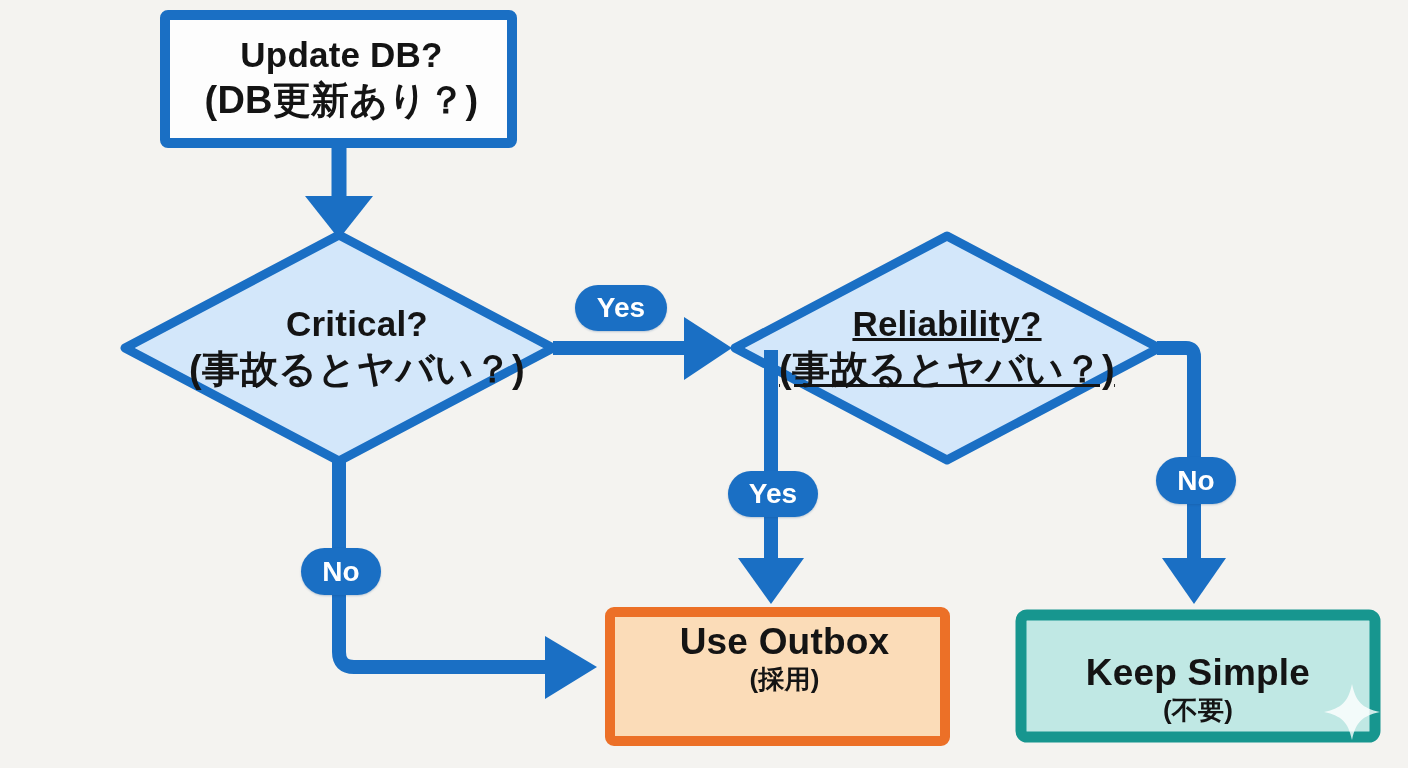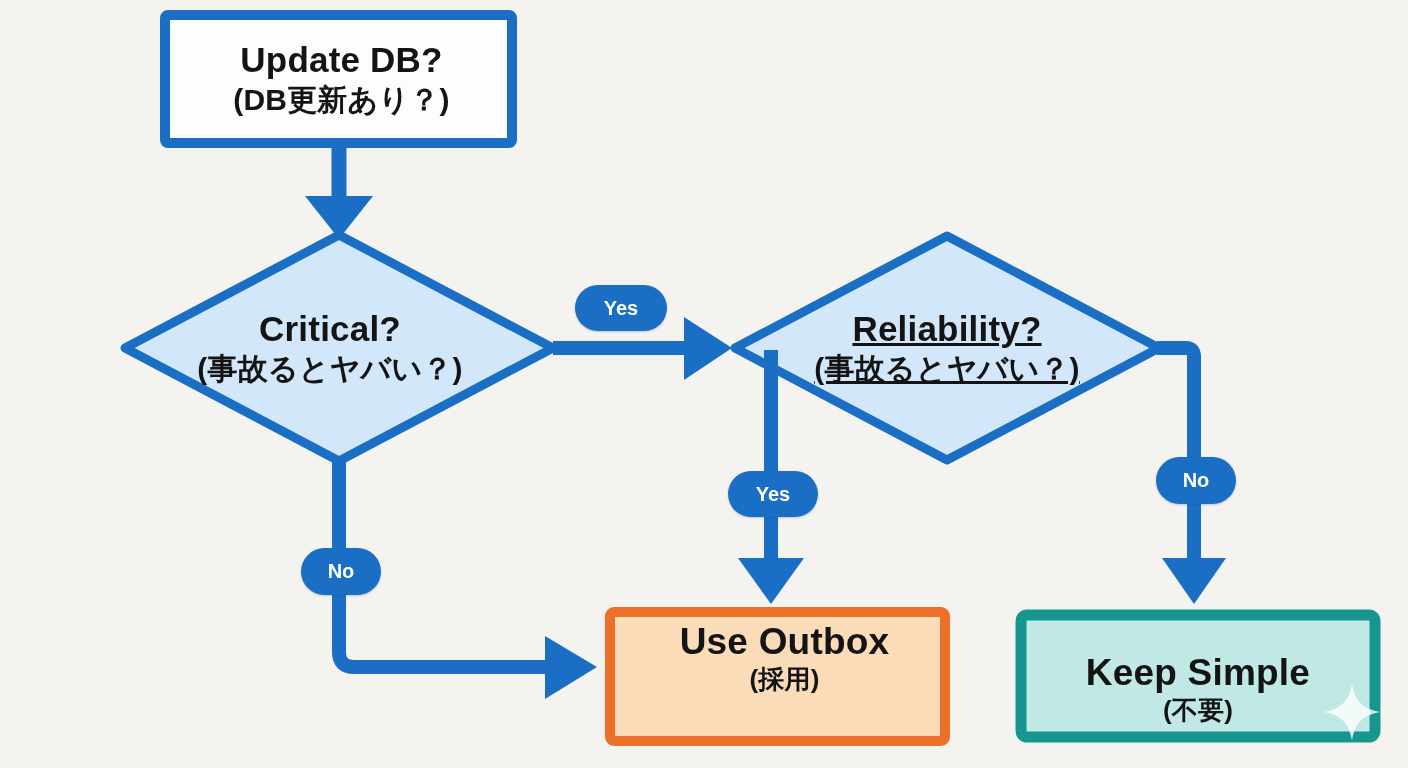--- a/index.html
+++ b/index.html
@@ -24,42 +24,42 @@
     text-align: center;
     color: #141414;
     line-height: 1.22;
     letter-spacing: 0.2px;
   }
   .node .title {
     font-size: 35px;
     font-weight: 700;
   }
   .node .subtitle {
-    font-size: 30px;
+    font-size: 38px;
     font-weight: 700;
   }
   .result .title { font-size: 37px; }
   .result .subtitle { font-size: 26px; }
   .pill {
     position: absolute;
     display: flex; align-items: center; justify-content: center;
     background: #1a6fc4;
     color: #ffffff;
-    font-size: 20px;
+    font-size: 28px;
     font-weight: 700;
     border-radius: 24px;
     box-shadow: 0 1px 2px rgba(20, 70, 130, 0.25);
   }
   .pill-yes-1 { left: 575px; top: 285px; width: 92px;  height: 46px; }
   .pill-yes-2 { left: 728px; top: 471px; width: 90px;  height: 46px; }
   .pill-no-1  { left: 301px; top: 548px; width: 80px;  height: 47px; }
   .pill-no-2  { left: 1156px; top: 457px; width: 80px; height: 47px; }
 
   .node-update      { left: 160px;  top: 10px;  width: 363px; height: 138px; }
-  .node-critical    { left: 114px;  top: 233px; width: 432px; height: 230px; }
+  .node-critical    { left: 141px;  top: 233px; width: 432px; height: 230px; }
   .node-reliability { left: 733px;  top: 234px; width: 428px; height: 228px; text-decoration: underline; }
   .node-outbox      { left: 605px;  top: 588px; width: 359px; height: 138px; }
   .node-keep        { left: 1016px; top: 610px; width: 364px; height: 156px; }
 </style>
 </head>
 <body>
 
 <div class="canvas">
 
   <svg class="wires" viewBox="0 0 1408 768">

